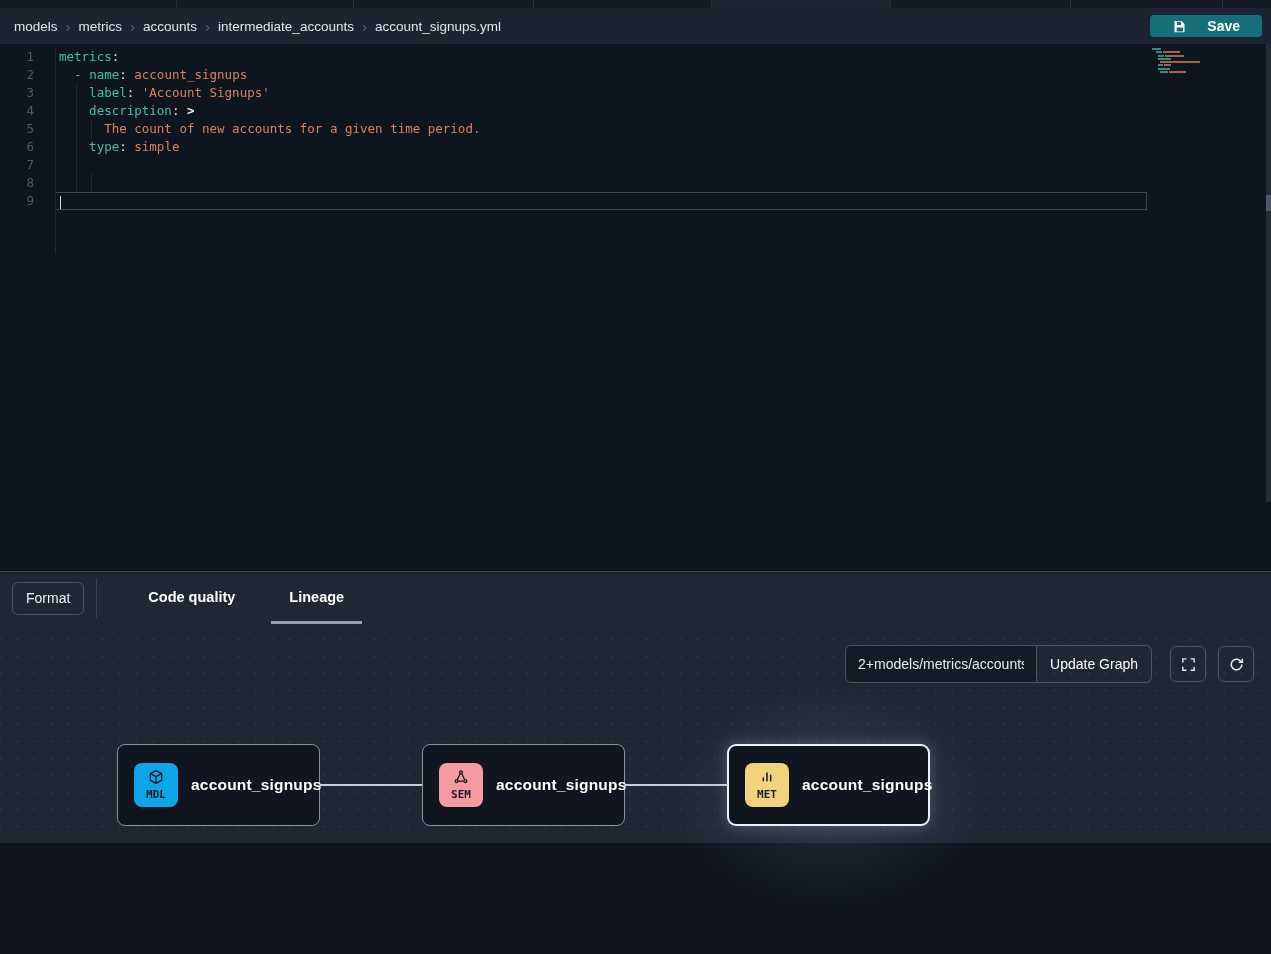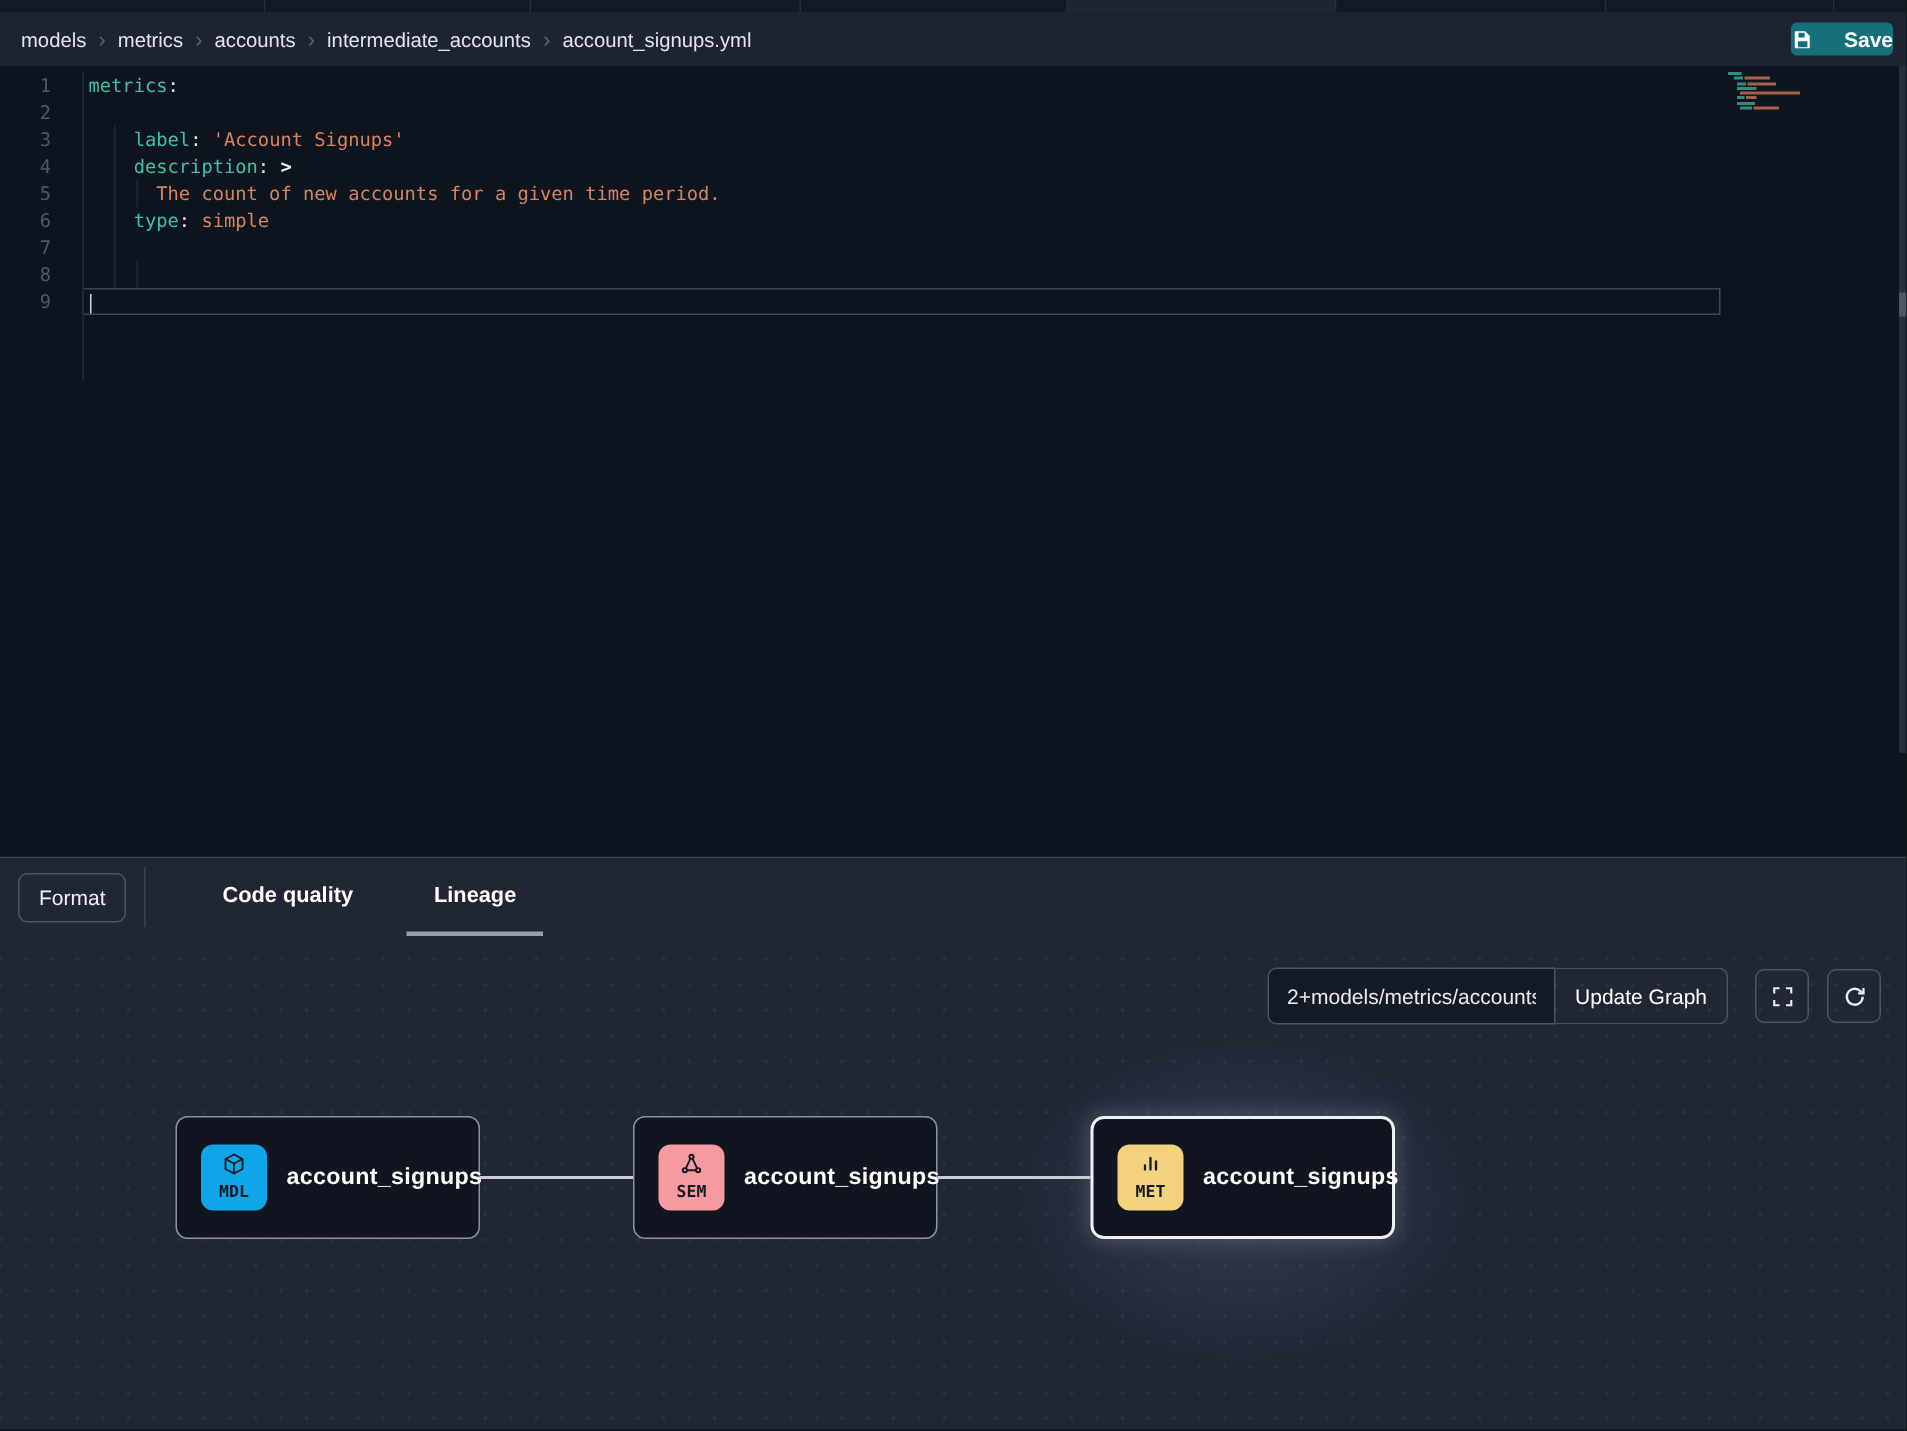--- a/index.html
+++ b/index.html
@@ -11,21 +11,21 @@
   .tabstrip .seg{height:100%;border-right:1px solid #272e3a;background:#141a23;}
   .tabstrip .seg.active{background:#1f2632;}
   .tabstrip .seg.last{flex:1;border-right:none;}
 
   
   .crumbbar{height:36px;background:#1d2330;display:flex;align-items:center;
     justify-content:space-between;padding:0 9px 0 14px;}
   .breadcrumb{display:flex;align-items:center;font-size:13.5px;color:#e2e6ec;}
   .bc-item{cursor:default;}
   .bc-sep{color:#5a6274;margin:0 8px;font-size:15px;line-height:1;}
-  .save-btn{display:flex;align-items:center;gap:20px;height:22px;padding:0 0;
+  .save-btn{display:flex;align-items:center;gap:20px;height:22px;padding:0 22px;
     background:#15707a;border:none;border-radius:4px;color:#fff;font-size:14px;
     font-weight:bold;font-family:inherit;cursor:pointer;}
   .save-btn svg{width:15px;height:15px;}
 
   
   .editor{position:relative;height:527px;background:#0f151f;
     font-family:"DejaVu Sans Mono", monospace;font-size:12.5px;padding-top:4px;}
   .code-line{display:flex;height:18px;line-height:18px;}
   .ln{width:34px;padding-right:0;text-align:right;color:#4f5868;flex:none;}
   .lc{flex:1;margin-left:21px;margin-right:124px;padding-left:4px;white-space:pre;}
@@ -45,21 +45,21 @@
   .mm-row{display:flex;height:2px;margin-bottom:1.3px;}
   .mm-seg{height:2px;margin-right:1px;}
   .mm-t{background:#2f8f7c;}
   .mm-o{background:#a4604a;}
 
   
   .scrolltrack{position:absolute;left:1266px;top:0;width:5px;height:458px;background:#262d39;}
   .scrollthumb{position:absolute;left:0;top:151px;width:5px;height:16px;background:#4d5665;}
 
   
-  .bottom-panel{height:382px;background:#202634;border-top:1px solid #3d4452;
+  .bottom-panel{height:272px;background:#202634;border-top:1px solid #3d4452;
     display:flex;flex-direction:column;}
   .tabs-row{height:52px;flex:none;display:flex;align-items:center;}
   .format-btn{margin-left:12px;height:33px;padding:0 13px;background:transparent;
     border:1px solid #4c5463;border-radius:6px;color:#eef1f4;font-size:14px;
     font-family:inherit;cursor:pointer;}
   .vdiv{margin-left:12px;width:1px;height:40px;background:#39404e;}
   .tabs{display:flex;height:100%;margin-left:15px;}
   .tab{display:flex;align-items:center;height:100%;padding:0 18px;margin-left:18px;
     background:transparent;border:none;border-bottom:3px solid transparent;
     color:#fff;font-size:14.5px;font-weight:bold;font-family:inherit;cursor:pointer;}
@@ -134,20 +134,21 @@
 </div>
 
 <div class="editor">
   <div id="code-lines">
       <div class="code-line">
         <span class="ln">1</span>
         <span class="lc"><span class="tk-key">metrics</span><span class="tk-punc">:</span></span>
       </div>
       <div class="code-line">
         <span class="ln">2</span>
+        <span class="lc"><span class="tk-pl">  </span><span class="tk-dash">- </span><span class="tk-key">name</span><span class="tk-punc">:</span><span class="tk-pl"> </span><span class="tk-val">account_signups</span></span>
       </div>
       <div class="code-line">
         <span class="ln">3</span>
         <span class="lc"><span class="tk-pl">    </span><span class="tk-key">label</span><span class="tk-punc">:</span><span class="tk-pl"> </span><span class="tk-str">'Account Signups'</span></span>
       </div>
       <div class="code-line">
         <span class="ln">4</span>
         <span class="lc"><span class="tk-pl">    </span><span class="tk-key">description</span><span class="tk-punc">:</span><span class="tk-pl"> </span><span class="tk-op">&gt;</span></span>
       </div>
       <div class="code-line">

